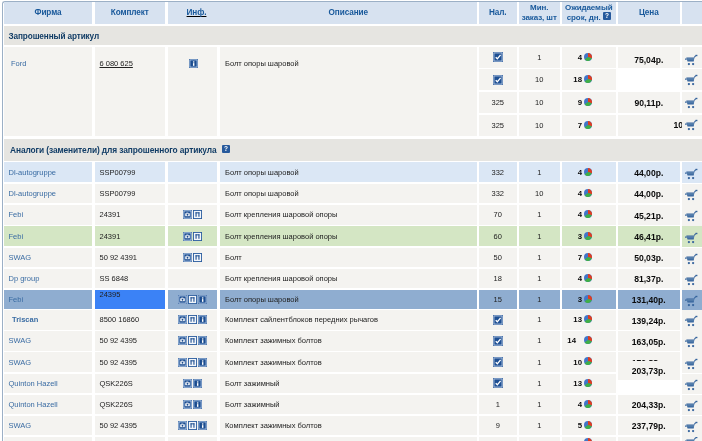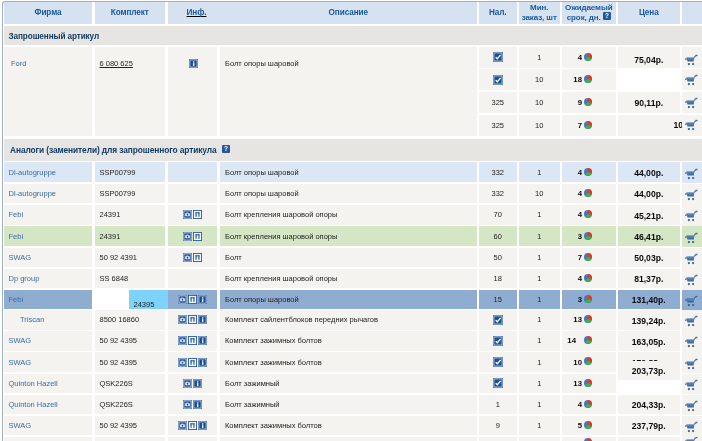--- a/index.html
+++ b/index.html
@@ -478,21 +478,21 @@
         <path d="M9.2 3.5 L10.7 1.6" fill="none" stroke="#34639c" stroke-width="1.1"></path>
         <rect x="10.5" y="0.8" width="1.9" height="1.4" fill="#34639c"></rect>
         <rect x="0.2" y="4.4" width="1.4" height="1.5" fill="#34639c"></rect>
         <circle cx="3.9" cy="10.1" r="1.15" fill="#34639c"></circle>
         <circle cx="8.1" cy="10.1" r="1.15" fill="#34639c"></circle>
       </svg>
     </div>
 <div class="cl" style="left:4px;top:290.2px;width:88px;height:18.6px;background:#8fadd0;display:flex;align-items:center;">
       <span class="lnk" style="padding-left:4.5px;">Febi</span>
     </div>
-<div class="cl" style="left:94.5px;top:290.2px;width:70.5px;height:18.6px;background:#7dd3fc;display:flex;align-items:flex-end;margin-left:34px;">
+<div class="cl" style="left:94.5px;top:290.2px;width:70.5px;height:18.6px;background:#3b82f6;display:flex;align-items:flex-start;">
       <span class="tx" style="padding-left:5px;">24395</span>
     </div>
 <div class="cl" style="left:167.5px;top:290.2px;width:49.5px;height:18.6px;background:#8fadd0;display:flex;align-items:center;justify-content:center;gap:1px;">
       <svg width="9" height="9" viewBox="0 0 10 10">
         <rect x="0" y="0" width="10" height="10" fill="#2a5c9e"></rect>
         <rect x="1" y="1" width="8" height="8" fill="none" stroke="#ccdbee" stroke-width="1"></rect>
         <rect x="2" y="2" width="6" height="6" fill="#1b4c8f"></rect>
         <rect x="2.5" y="3.7" width="5" height="3.2" fill="#fff"></rect>
         <rect x="3.7" y="2.9" width="2.2" height="0.9" fill="#fff"></rect>
         <circle cx="5" cy="5.3" r="1.05" fill="#1b4c8f"></circle>
@@ -539,21 +539,21 @@
         <path d="M1.3 3.4 H9.4 L8.7 7.6 H2.5 Z" fill="#34639c"></path>
         <path d="M2.2 4.6 H9.2 M2.0 5.8 H9.0" stroke="#6c90b8" stroke-width="0.7" fill="none"></path>
         <path d="M9.2 3.5 L10.7 1.6" fill="none" stroke="#34639c" stroke-width="1.1"></path>
         <rect x="10.5" y="0.8" width="1.9" height="1.4" fill="#34639c"></rect>
         <rect x="0.2" y="4.4" width="1.4" height="1.5" fill="#34639c"></rect>
         <circle cx="3.9" cy="10.1" r="1.15" fill="#34639c"></circle>
         <circle cx="8.1" cy="10.1" r="1.15" fill="#34639c"></circle>
       </svg>
     </div>
 <div class="cl" style="left:4px;top:310.2px;width:88px;height:19.4px;background:#f4f3f0;display:flex;align-items:center;">
-      <span class="lnk" style="padding-left:16px;">Triscan</span>
+      <span class="lnk" style="padding-left:8px;font-weight:bold;">Triscan</span>
     </div>
 <div class="cl" style="left:94.5px;top:310.2px;width:70.5px;height:19.4px;background:#f4f3f0;display:flex;align-items:center;">
       <span class="tx" style="padding-left:5px;">8500 16860</span>
     </div>
 <div class="cl" style="left:167.5px;top:310.2px;width:49.5px;height:19.4px;background:#f4f3f0;display:flex;align-items:center;justify-content:center;gap:1px;">
       <svg width="9" height="9" viewBox="0 0 10 10">
         <rect x="0" y="0" width="10" height="10" fill="#2a5c9e"></rect>
         <rect x="1" y="1" width="8" height="8" fill="none" stroke="#ccdbee" stroke-width="1"></rect>
         <rect x="2" y="2" width="6" height="6" fill="#1b4c8f"></rect>
         <rect x="2.5" y="3.7" width="5" height="3.2" fill="#fff"></rect>

